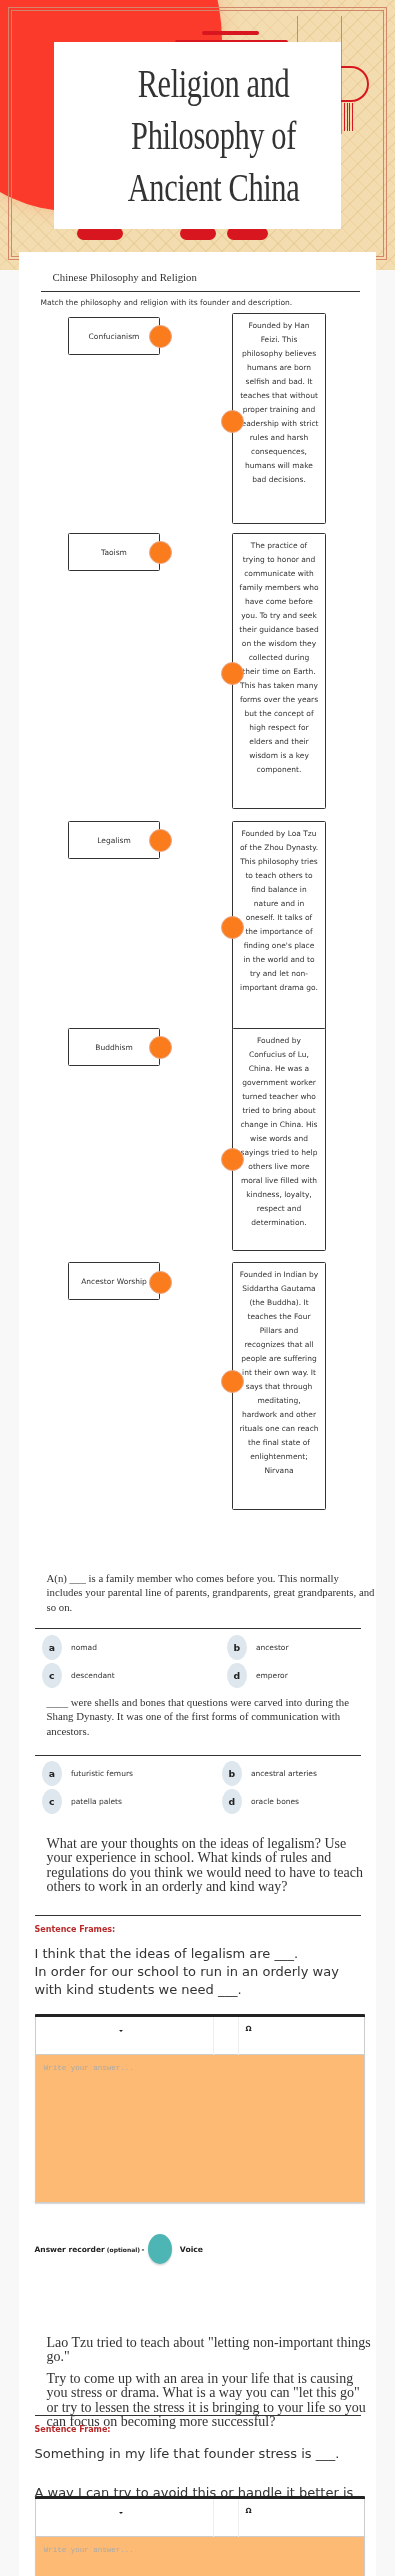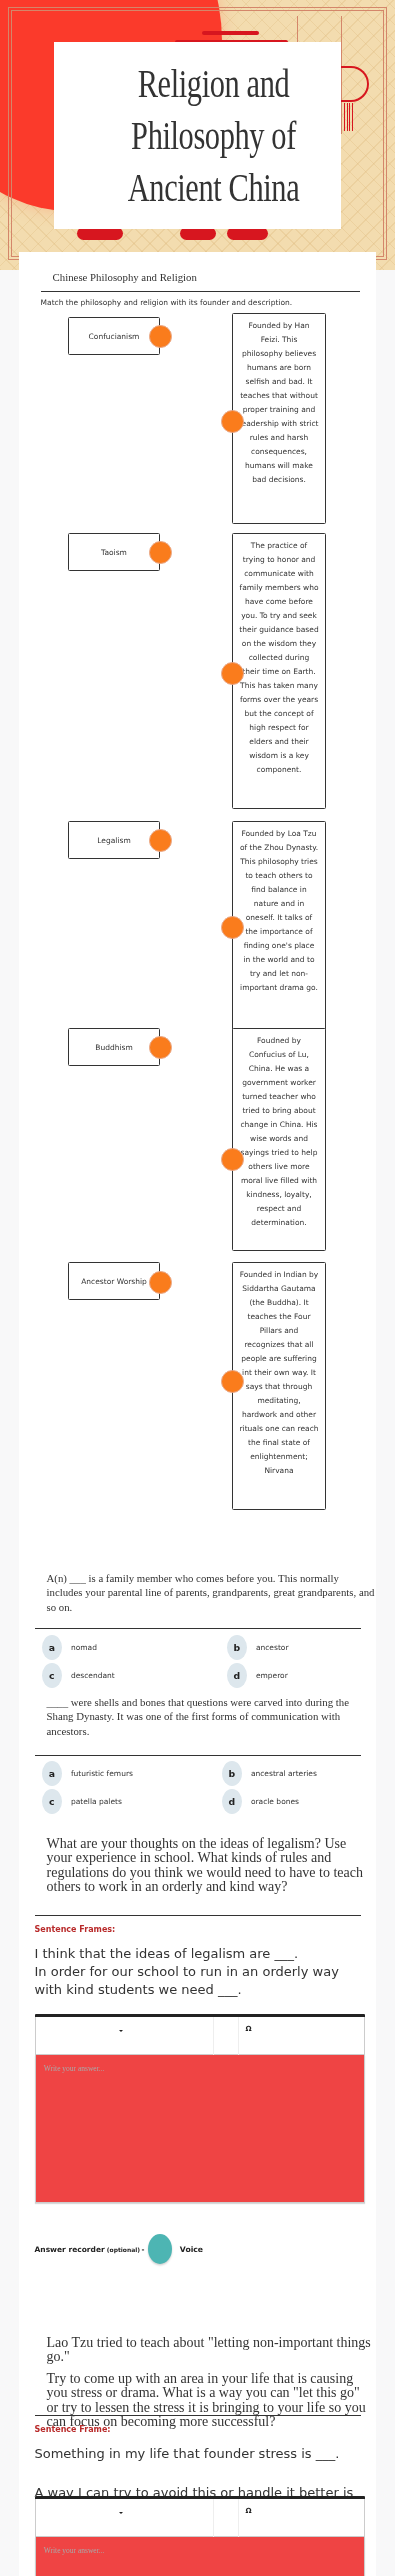--- a/index.html
+++ b/index.html
@@ -98,21 +98,21 @@
     border-bottom: 1px solid #ccc; position: relative;
   }
   .editor .toolbar .sel { position: absolute; left: 0; top: 0; width: 178px; height: 38px; border-right: 0.5px solid #eee; }
   .editor .toolbar .caret { position: absolute; left: 83px; top: 13.4px; width: 0; height: 0; border-left: 2.1px solid transparent; border-right: 2.1px solid transparent; border-top: 2.6px solid #222; }
   .editor .toolbar .sep { position: absolute; left: 202px; top: 0; width: 0.5px; height: 38px; background: #eee; }
   .editor .toolbar .omega { position: absolute; left: 210px; top: 7.2px; font-family: "DejaVu Sans", sans-serif; font-size: 7.2px; font-weight: bold; color: #222; cursor: pointer; }
   .editor textarea {
     display: block; width: 330px; height: 148px; border: 0.5px solid #ccc; border-top: none;
     box-shadow: 0 1px 1px rgba(0,0,0,0.15);
     padding: 9.3px 8.2px; resize: none; outline: none;
-    font-family: Liberation Serif, serif; font-size: 7.5px; color: #333; background: #ef4444;
+    font-family: Liberation Mono, monospace; font-size: 7.5px; color: #333; background: #fdba74;
   }
   .editor textarea::placeholder { color: #aaa; }
 
   .recorder { position: absolute; left: 15.5px; display: flex; align-items: center; font-family: "DejaVu Sans", sans-serif; color: #222; }
   .recorder .lbl { font-weight: bold; font-size: 7.5px; }
   .recorder .opt-lbl { font-weight: bold; font-size: 6px; margin-left: 2.1px; }
   .recorder .dash { font-weight: bold; font-size: 7.2px; margin-left: 1.5px; }
   .recorder .voice-btn { width: 24px; height: 30px; border-radius: 50%; background: #4db5b3; margin-left: 3.1px; box-shadow: 0 1.5px 2.1px rgba(0,0,0,0.18); cursor: pointer; }
   .recorder .voice { font-weight: bold; font-size: 7.7px; margin-left: 8.2px; }
 </style>

